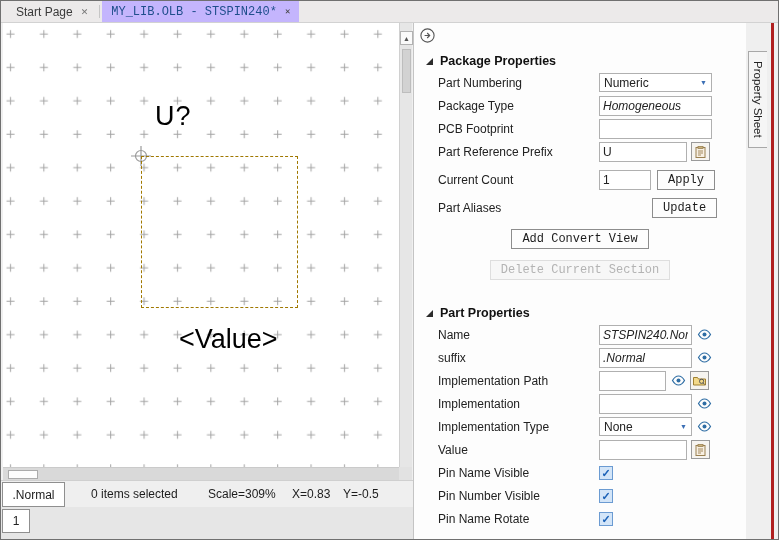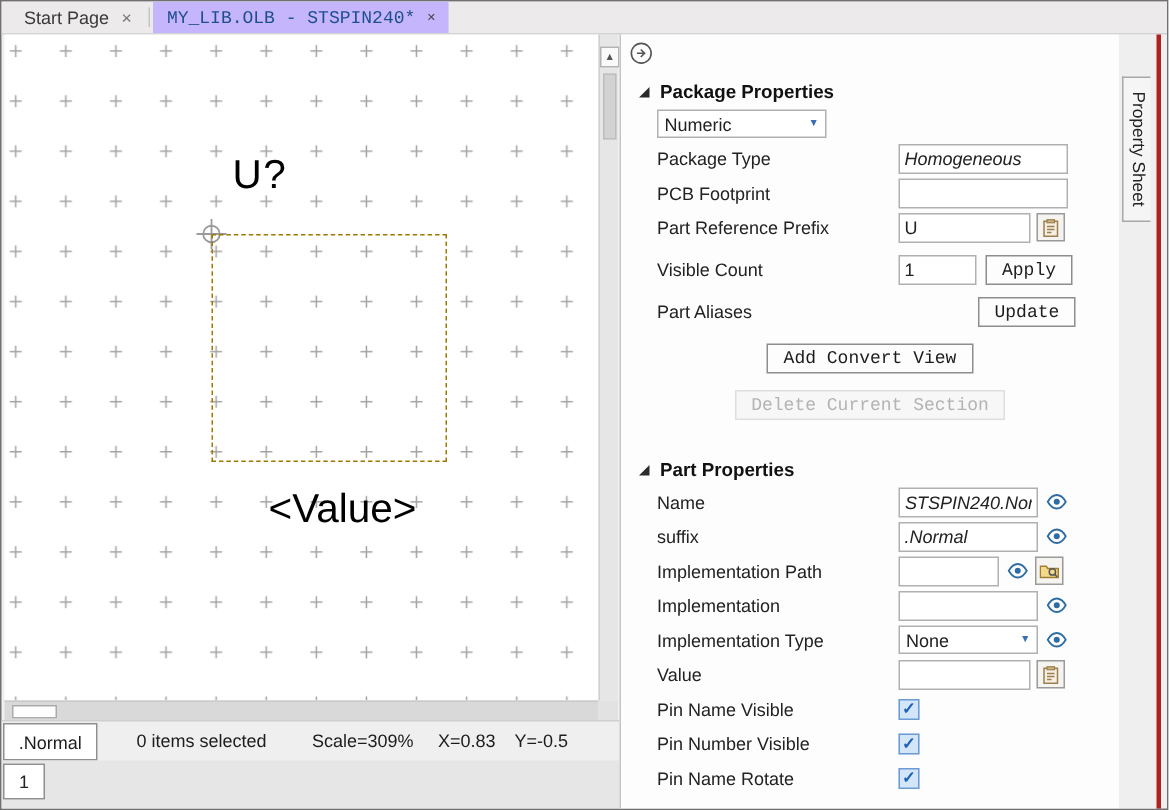--- a/index.html
+++ b/index.html
@@ -135,20 +135,21 @@
         <path d="M4.6 7.5 h4.4 M7.2 5 L9.7 7.5 L7.2 10" fill="none" stroke="#555" stroke-width="1.1"></path>
       </svg>
     </span>
 
     <div class="section-h">
       <span class="tri"></span>
       <span class="sec-title">Package Properties</span>
     </div>
 
     <div class="prow mt2">
+      <span class="plabel">Part Numbering</span>
       <div class="dropdown w-full">
         <span>Numeric</span>
         <span class="darrow">▼</span>
       </div>
     </div>
 
     <div class="prow">
       <span class="plabel">Package Type</span>
       <input class="field italic w-full" value="Homogeneous" style="">
     </div>
@@ -164,21 +165,21 @@
       <span class="mini-btn">
         <svg width="11" height="12" viewBox="0 0 11 12">
           <rect x="1" y="1.5" width="9" height="10" fill="#f7efe2" stroke="#9a8050" stroke-width="1"></rect>
           <rect x="3" y="0.5" width="5" height="2" fill="#cbb27e" stroke="#9a8050" stroke-width="0.8"></rect>
           <path d="M3 5 h5 M3 7 h5 M3 9 h3" stroke="#9a8050" stroke-width="0.9"></path>
         </svg>
       </span>
     </div>
 
     <div class="prow mt5">
-      <span class="plabel">Visible Count</span>
+      <span class="plabel">Current Count</span>
       <input class="field w-tiny" value="1" style="">
       <button class="btn ml6">Apply</button>
     </div>
 
     <div class="prow mt5">
       <span class="plabel">Part Aliases</span>
       <button class="btn ml53">Update</button>
     </div>
 
     <div class="prow mt8 center-row">

